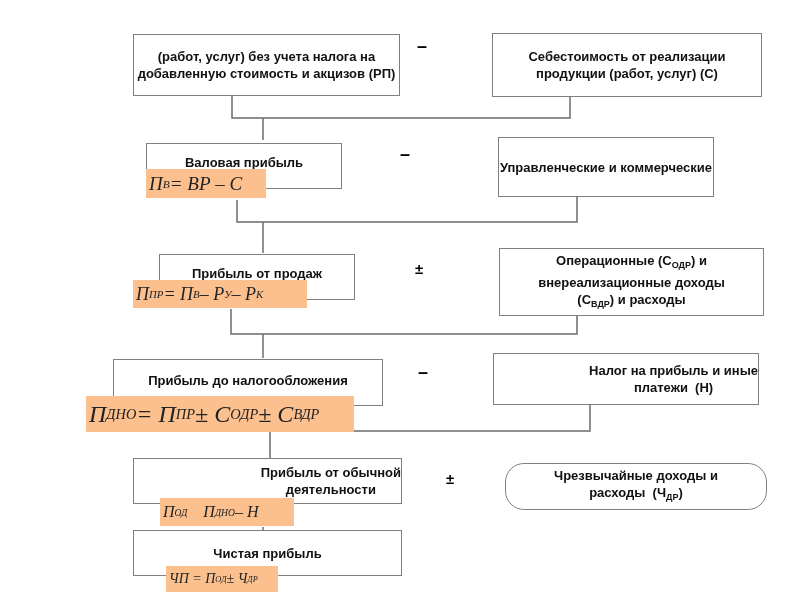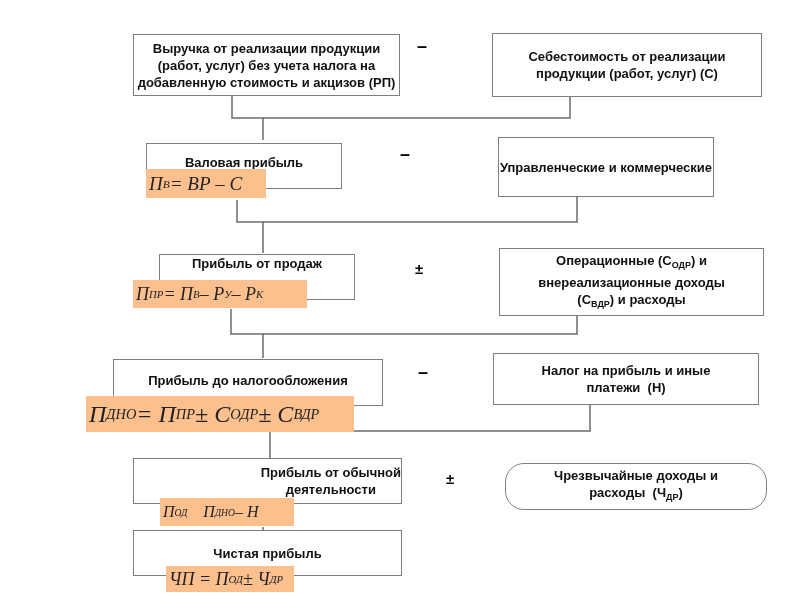--- a/index.html
+++ b/index.html
@@ -29,36 +29,35 @@
   <line x1="263" y1="222" x2="263" y2="253"></line>
   <polyline points="231,309 231,334 577,334 577,307"></polyline>
   <line x1="263" y1="334" x2="263" y2="358"></line>
   <polyline points="353,431 590,431 590,405"></polyline>
   <line x1="270" y1="431" x2="270" y2="458"></line>
   <line x1="263" y1="527" x2="263" y2="530"></line>
 </svg>
 
 <div class="box" style="left:133px;top:34px;width:267px;height:62px;">
   <div>
-    <div>Выручка от реализации продукции</div>
     <div>(работ, услуг) без учета налога на</div>
     <div>добавленную стоимость и акцизов (РП)</div>
   </div>
 </div>
 
 <div class="box top" style="left:146px;top:143px;width:196px;height:46px;padding-top:10px;">
   <div>Валовая прибыль</div>
 </div>
 <div class="formula" style="left:146px;top:169px;width:120px;height:29px;font-size:19px;">
   <span>П</span>
     <sub>В</sub>
     <span> = ВР – С</span>
 </div>
 
-<div class="box top" style="left:159px;top:254px;width:196px;height:46px;">
+<div class="box top" style="left:159px;top:254px;width:196px;height:46px;padding-top:10px;">
   <div>Прибыль от продаж</div>
 </div>
 <div class="formula" style="left:133px;top:280px;width:174px;height:28px;font-size:18px;">
   <span>П</span>
     <sub>ПР</sub>
     <span> = П</span>
     <sub>В</sub>
     <span> – Р</span>
     <sub>У</sub>
     <span> – Р</span>
@@ -89,21 +88,21 @@
   <span>П</span>
     <sub>ОД</sub>
     <span style="white-space:pre">    П</span>
     <sub>ДНО</sub>
     <span> – Н</span>
 </div>
 
 <div class="box top" style="left:133px;top:530px;width:269px;height:46px;padding-top:14px;">
   <div>Чистая прибыль</div>
 </div>
-<div class="formula" style="left:166px;top:566px;width:128px;height:26px;font-size:18px;">
+<div class="formula" style="left:166px;top:566px;width:112px;height:26px;font-size:14px;">
   <span>ЧП = П</span>
     <sub>ОД</sub>
     <span> ± Ч</span>
     <sub>ДР</sub>
 </div>
 
 <div class="op" style="left:417px;top:36px;">–</div>
 <div class="op" style="left:400px;top:144px;">–</div>
 <div class="op" style="left:415px;top:260px;font-size:15px;">±</div>
 <div class="op" style="left:418px;top:362px;">–</div>
@@ -123,21 +122,21 @@
 </div>
 
 <div class="box" style="left:499px;top:248px;width:265px;height:68px;">
   <div>
     <div><span>Операционные (С</span><span class="sub">ОДР</span><span>) и</span></div>
     <div>внереализационные доходы</div>
     <div><span>(С</span><span class="sub">ВДР</span><span>) и расходы</span></div>
   </div>
 </div>
 
-<div class="box" style="left:493px;top:353px;width:266px;height:52px;">
+<div class="box" style="left:493px;top:353px;width:266px;height:52px;justify-content:flex-end;">
   <div>
     <div>Налог на прибыль и иные</div>
     <div style="white-space:pre">платежи  (Н)</div>
   </div>
 </div>
 
 <div class="box" style="left:505px;top:463px;width:262px;height:47px;border-radius:19px;">
   <div>
     <div>Чрезвычайные доходы и</div>
     <div><span style="white-space:pre">расходы  (Ч</span><span class="sub">ДР</span><span>)</span></div>

